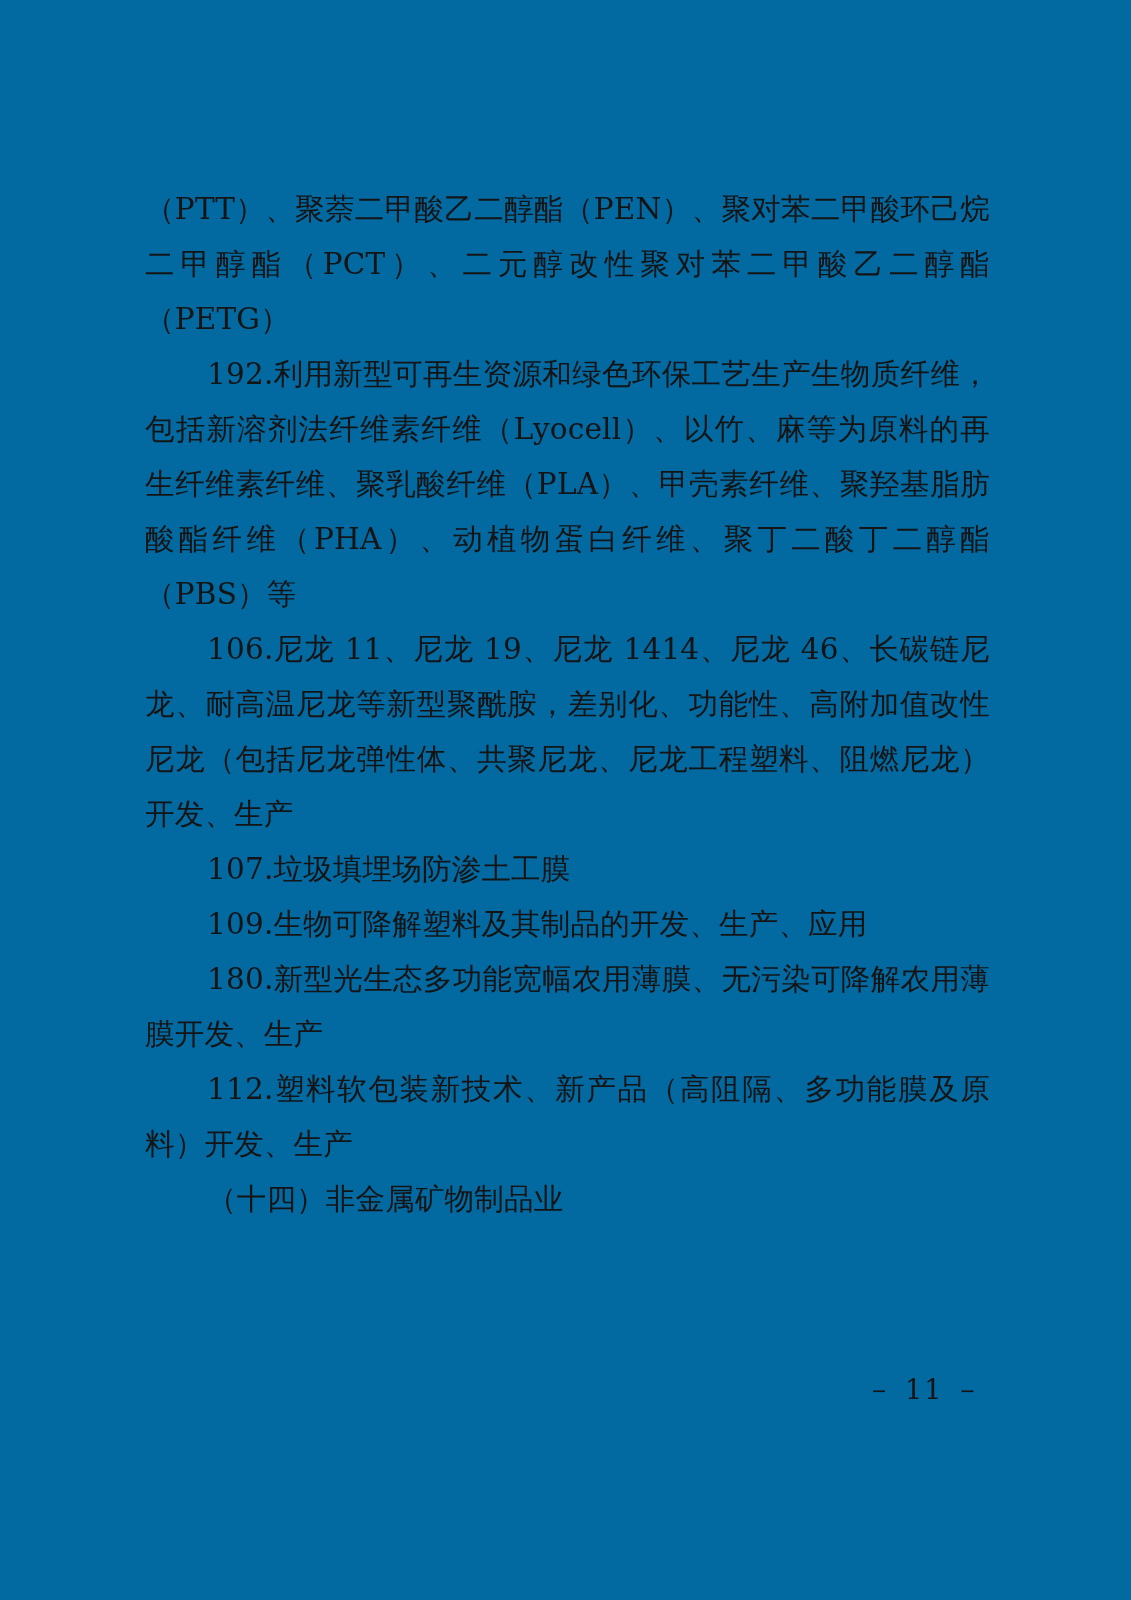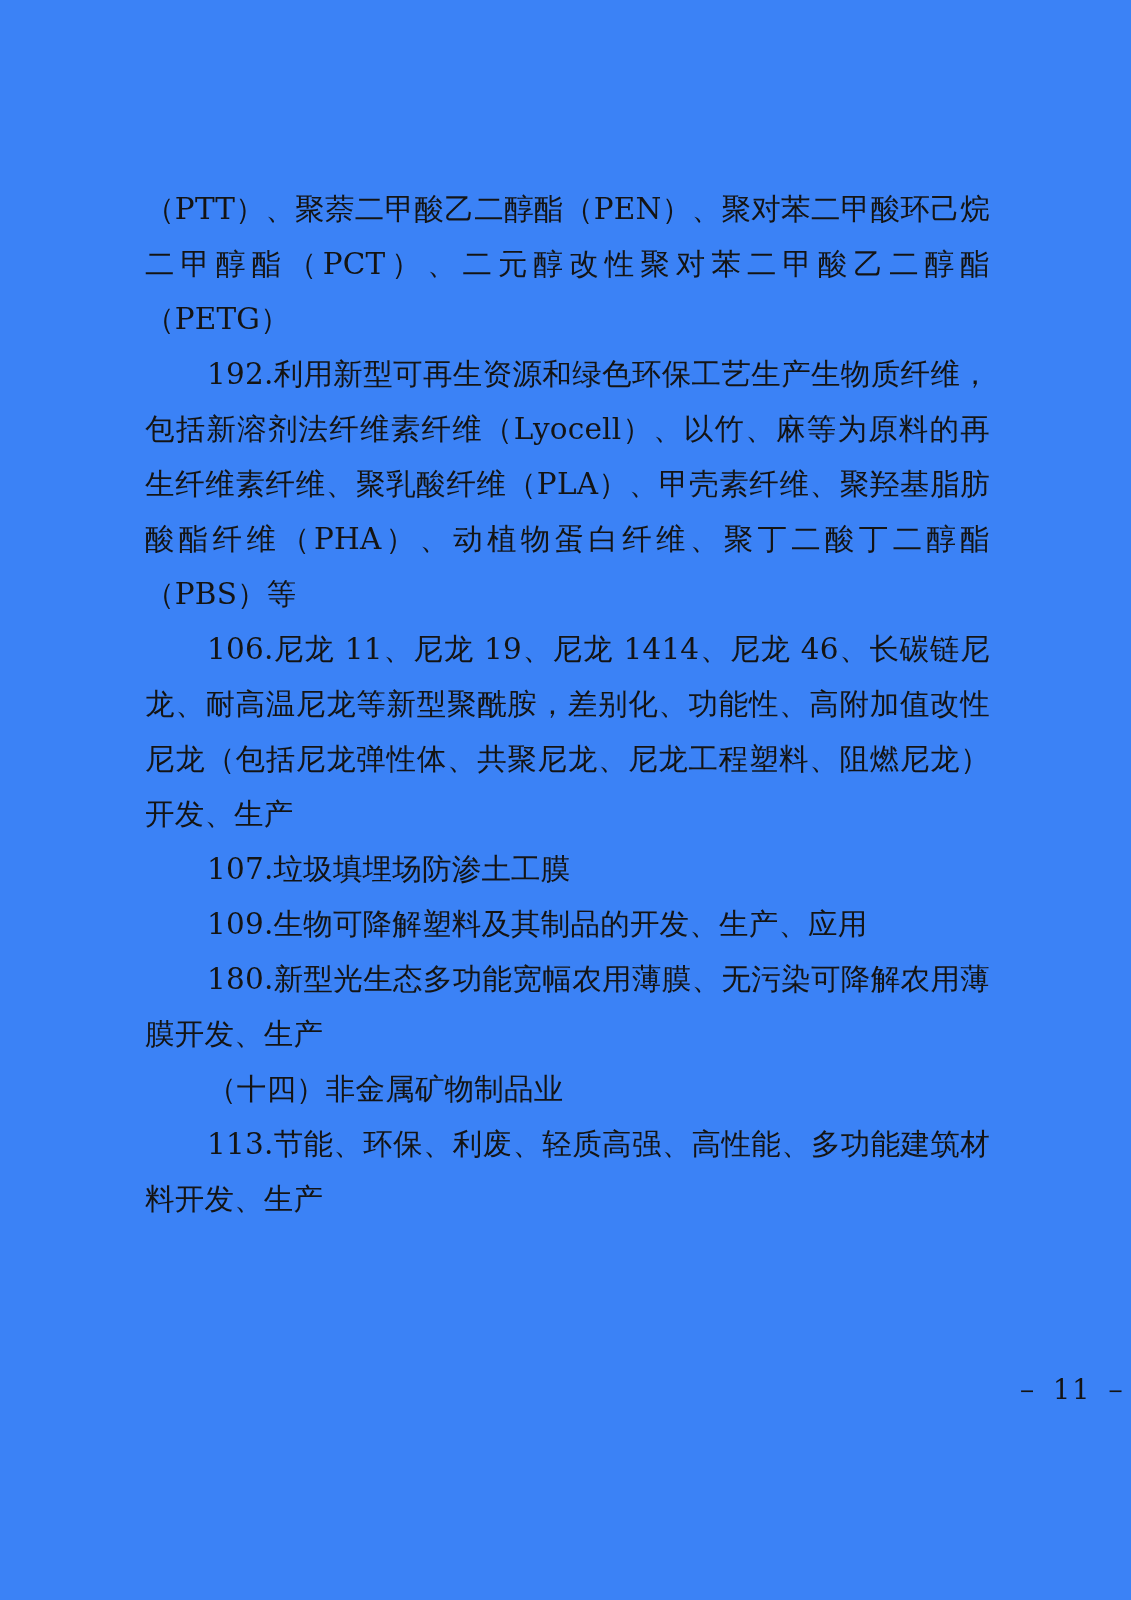--- a/index.html
+++ b/index.html
@@ -14,21 +14,21 @@
     font-family: "DejaVu Serif", "Liberation Serif", serif;
     color: #1a1a1a;
     overflow: hidden;
   }
   .page {
     position: absolute;
     left: 0;
     top: 0;
     width: 1131px;
     height: 1600px;
-    background: #3b82f6;
+    background: #0369a1;
   }
   .content {
     position: absolute;
     left: 145px;
     top: 182px;
     width: 845px;
   }
   .para {
     font-size: 29.5px;
     line-height: 55px;
@@ -41,38 +41,39 @@
   }
   .indent {
     text-indent: 62px;
   }
   .footer {
     position: absolute;
     left: 0;
     top: 1372px;
     width: 1131px;
     text-align: right;
+    padding-right: 148px;
     box-sizing: border-box;
     font-size: 27px;
     color: #141414;
     letter-spacing: 2px;
     font-family: "DejaVu Serif", "Liberation Serif", serif;
   }
 </style>
 </head>
 <body>
 
 <div class="page">
   <div class="content">
 
     <p class="para">（PTT）、聚萘二甲酸乙二醇酯（PEN）、聚对苯二甲酸环己烷二甲醇酯（PCT）、二元醇改性聚对苯二甲酸乙二醇酯（PETG）</p>
     <p class="para indent">192.利用新型可再生资源和绿色环保工艺生产生物质纤维，包括新溶剂法纤维素纤维（Lyocell）、以竹、麻等为原料的再生纤维素纤维、聚乳酸纤维（PLA）、甲壳素纤维、聚羟基脂肪酸酯纤维（PHA）、动植物蛋白纤维、聚丁二酸丁二醇酯（PBS）等</p>
     <p class="para indent">106.尼龙 11、尼龙 19、尼龙 1414、尼龙 46、长碳链尼龙、耐高温尼龙等新型聚酰胺，差别化、功能性、高附加值改性尼龙（包括尼龙弹性体、共聚尼龙、尼龙工程塑料、阻燃尼龙）开发、生产</p>
     <p class="para indent">107.垃圾填埋场防渗土工膜</p>
     <p class="para indent">109.生物可降解塑料及其制品的开发、生产、应用</p>
     <p class="para indent">180.新型光生态多功能宽幅农用薄膜、无污染可降解农用薄膜开发、生产</p>
+    <p class="para indent">112.塑料软包装新技术、新产品（高阻隔、多功能膜及原料）开发、生产</p>
     <p class="para indent">（十四）非金属矿物制品业</p>
-    <p class="para indent">113.节能、环保、利废、轻质高强、高性能、多功能建筑材料开发、生产</p>
 
   </div>
 
   <div class="footer">－ 11 －</div>
 </div>
 
 </body></html>

